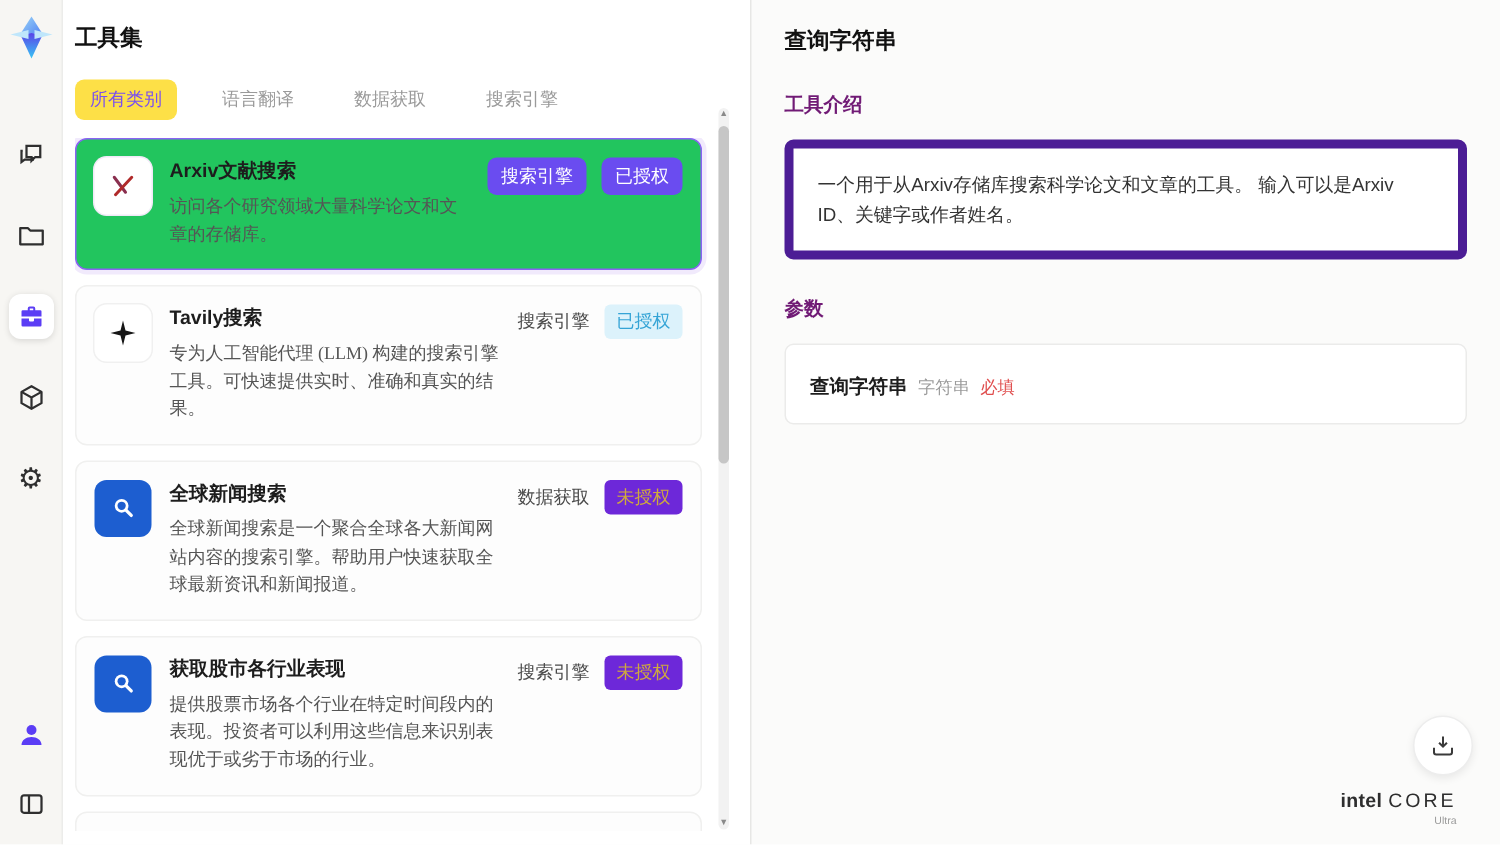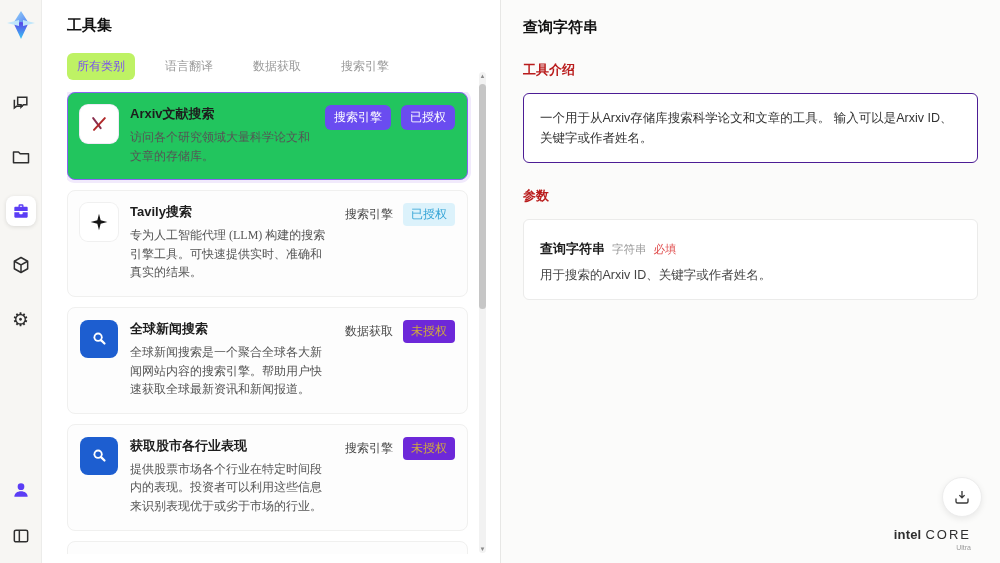--- a/index.html
+++ b/index.html
@@ -16,25 +16,25 @@
   .rail-btn { width:30px; height:30px; display:flex; align-items:center; justify-content:center;
     color:#2f2f2f; cursor:pointer; border-radius:8px; }
   .rail-btn svg { width:20px; height:20px; }
   .rail-btn.active { background:#fff; color:#5b3df5; box-shadow:0 1px 4px rgba(0,0,0,.12); }
   .rail-spacer { flex:1; }
   .rail-bottom { display:flex; flex-direction:column; align-items:center; gap:16px; }
   .gear-glyph { font-size:19px; line-height:1; color:#2f2f2f; }
 
   
   .list-panel { position:absolute; left:43px; top:0; width:457px; height:100%;
-    padding:16px 0 0 24px; }
+    padding:16px 0 0 7px; }
   .panel-title { font-size:15px; font-weight:bold; color:#111; }
   .tabs { display:flex; align-items:center; gap:20px; margin-top:18px; font-size:12px; }
   .tab { color:#9a9a9a; cursor:pointer; padding:5px 10px; border-radius:6px; white-space:nowrap; }
-  .tab.active { background:#bef264; color:#7a4ff0; }
+  .tab.active { background:#fde047; color:#7a4ff0; }
 
   .tool-list { margin-top:12px; padding-right:32px; display:flex; flex-direction:column;
     gap:10px; height:462px; overflow:hidden; }
   .tool-item { display:flex; gap:12px; background:#fdfdfd; border:1px solid #f0f0ef;
     border-radius:8px; padding:12px 12px 14px; cursor:pointer; }
   .tool-item.selected { background:#22c55e; border:1.5px solid #8a63f3;
     box-shadow:0 0 0 3px #f1eafc; }
   .t-icon { width:38px; height:38px; border-radius:8px; flex-shrink:0;
     display:flex; align-items:center; justify-content:center; background:#fff; }
   .icon-arxiv { background:#fff; box-shadow:0 0 0 1px #f0e9f7; }
@@ -57,22 +57,22 @@
   .scroll-thumb { position:absolute; top:12px; left:0; width:7px; height:225px;
     background:#c6c6c6; border-radius:4px; }
   .scroll-arrow { position:absolute; left:0; width:7px; text-align:center; font-size:6px;
     color:#8a8a8a; line-height:1; }
   .scroll-arrow.up { top:1px; } .scroll-arrow.down { bottom:1px; }
 
   
   .detail-panel { position:absolute; left:500px; top:0; width:500px; height:100%;
     background:#fbfbfa; border-left:1px solid #e7e7e5; padding:18px 22px; }
   .detail-title { font-size:15px; font-weight:bold; color:#111; }
-  .section-title { font-size:13px; font-weight:bold; color:#b91c1c; margin-top:24px; }
-  .intro-card { margin-top:14px; background:#fff; border:1px solid #4c1d95; border-radius:6px;
+  .section-title { font-size:13px; font-weight:bold; color:#701a75; margin-top:24px; }
+  .intro-card { margin-top:14px; background:#fff; border:6px solid #4c1d95; border-radius:6px;
     padding:14px 16px; font-size:12.5px; color:#333; line-height:1.6; }
   .param-card { margin-top:14px; background:#fff; border:1px solid #ebebea; border-radius:6px;
     padding:19px 16px 15px; }
   .param-name { font-size:13px; font-weight:bold; color:#1d1d1d; }
   .param-type { font-size:11.5px; color:#9a9a9a; margin-left:7px; }
   .param-required { font-size:11.5px; color:#e04f4f; margin-left:7px; }
   .param-desc { font-size:12.5px; color:#444; margin-top:9px; }
 
   
   .fab { position:absolute; right:18px; bottom:46px; width:40px; height:40px; border-radius:50%;
@@ -254,21 +254,20 @@
 
   <div class="detail-panel">
     <div class="detail-title">查询字符串</div>
     <div class="section-title">工具介绍</div>
     <div class="intro-card">一个用于从Arxiv存储库搜索科学论文和文章的工具。 输入可以是Arxiv ID、关键字或作者姓名。</div>
     <div class="section-title">参数</div>
     <div class="param-card">
       <div>
         <span class="param-name">查询字符串</span><span class="param-type">字符串</span><span class="param-required">必填</span>
       </div>
-      <div class="param-desc">用于搜索的Arxiv ID、关键字或作者姓名。</div>
     </div>
   </div>
 
   <div class="fab">
     <svg viewBox="0 0 24 24" width="18" height="18" fill="none" stroke="currentColor" stroke-width="1.8">
       <path d="M12 4v9M8.5 9.5L12 13l3.5-3.5"></path>
         <path d="M4 14v4a2 2 0 0 0 2 2h12a2 2 0 0 0 2-2v-4"></path>
     </svg>
   </div>
   <div class="brand">

